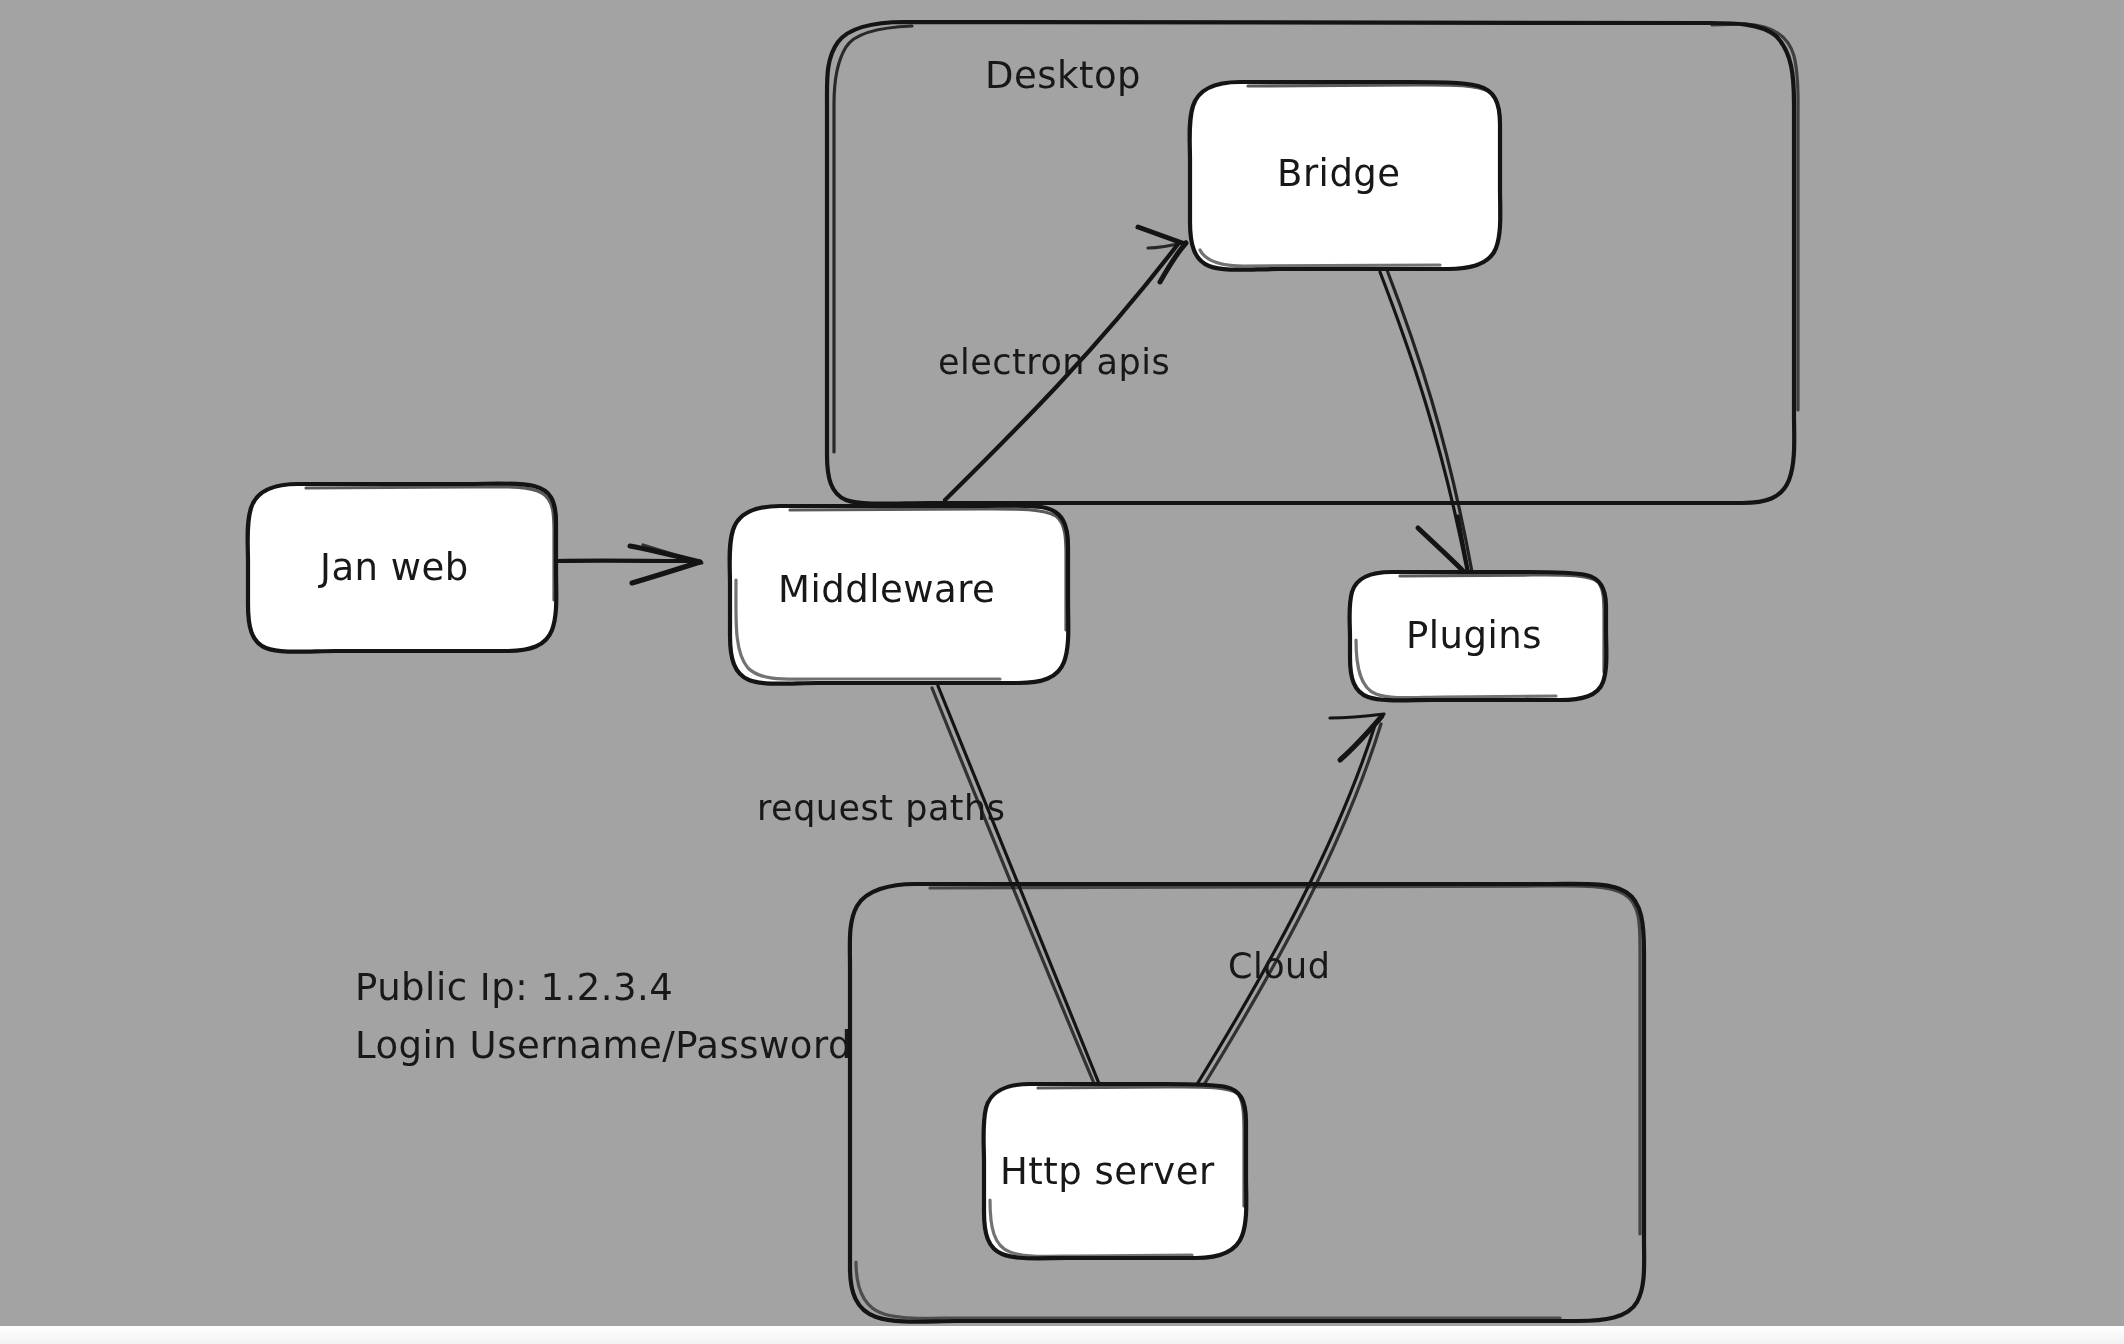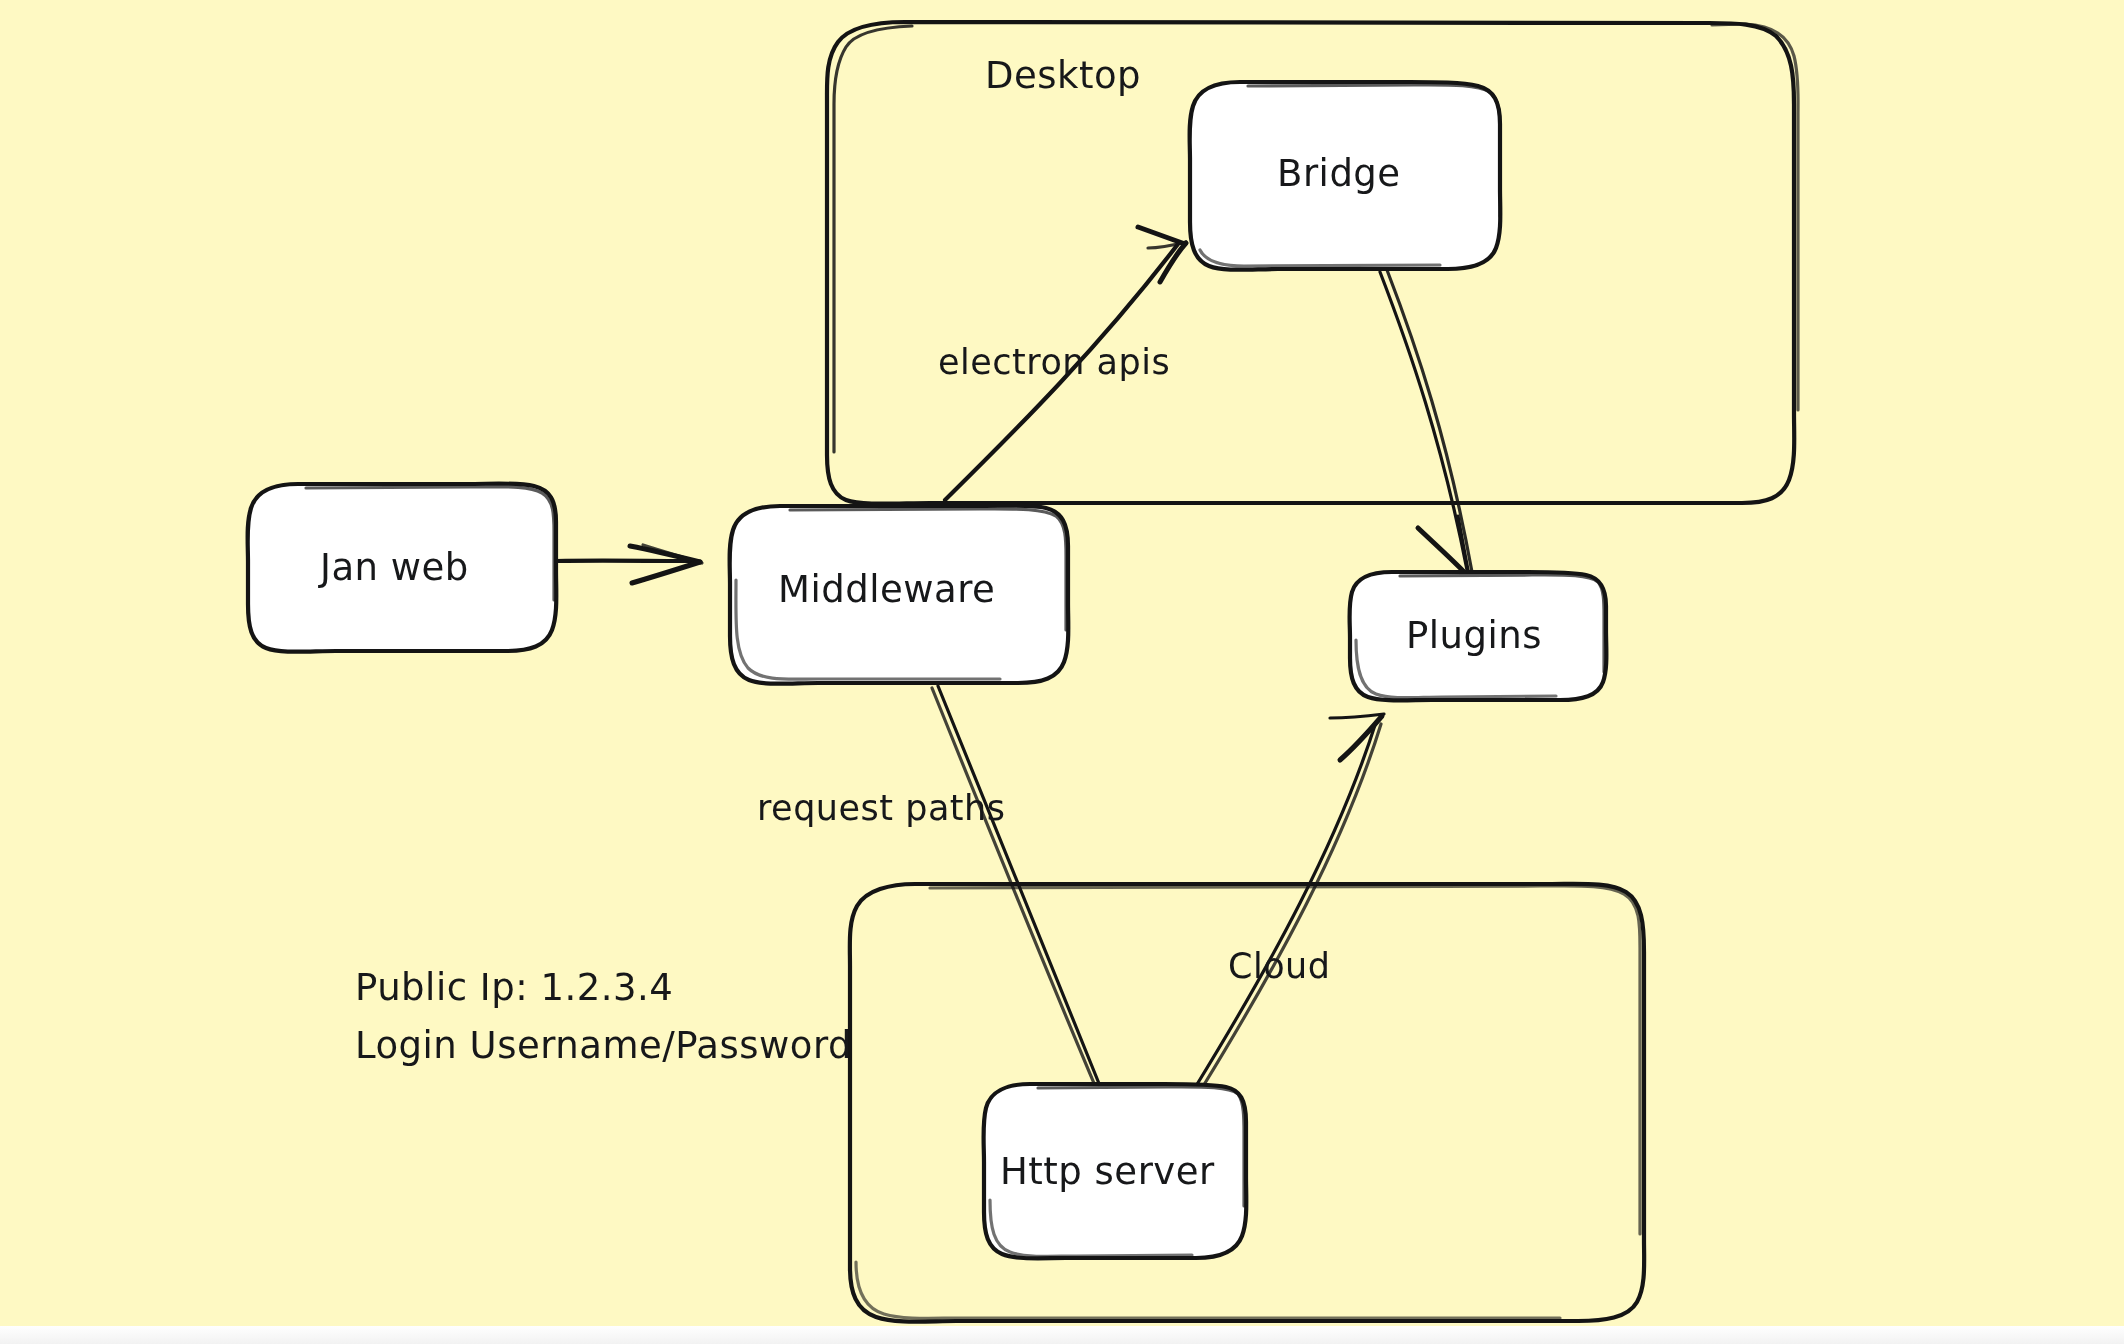--- a/index.html
+++ b/index.html
@@ -4,21 +4,21 @@
 <style>
   html, body {
     margin: 0;
     padding: 0;
     background: #ffffff;
   }
   #canvas {
     position: relative;
     width: 2124px;
     height: 1344px;
-    background: #fef9c3;
+    background: #a3a3a3;
     overflow: hidden;
   }
   #canvas svg {
     position: absolute;
     top: 0;
     left: 0;
     width: 2124px;
     height: 1344px;
   }
   .stroke {

